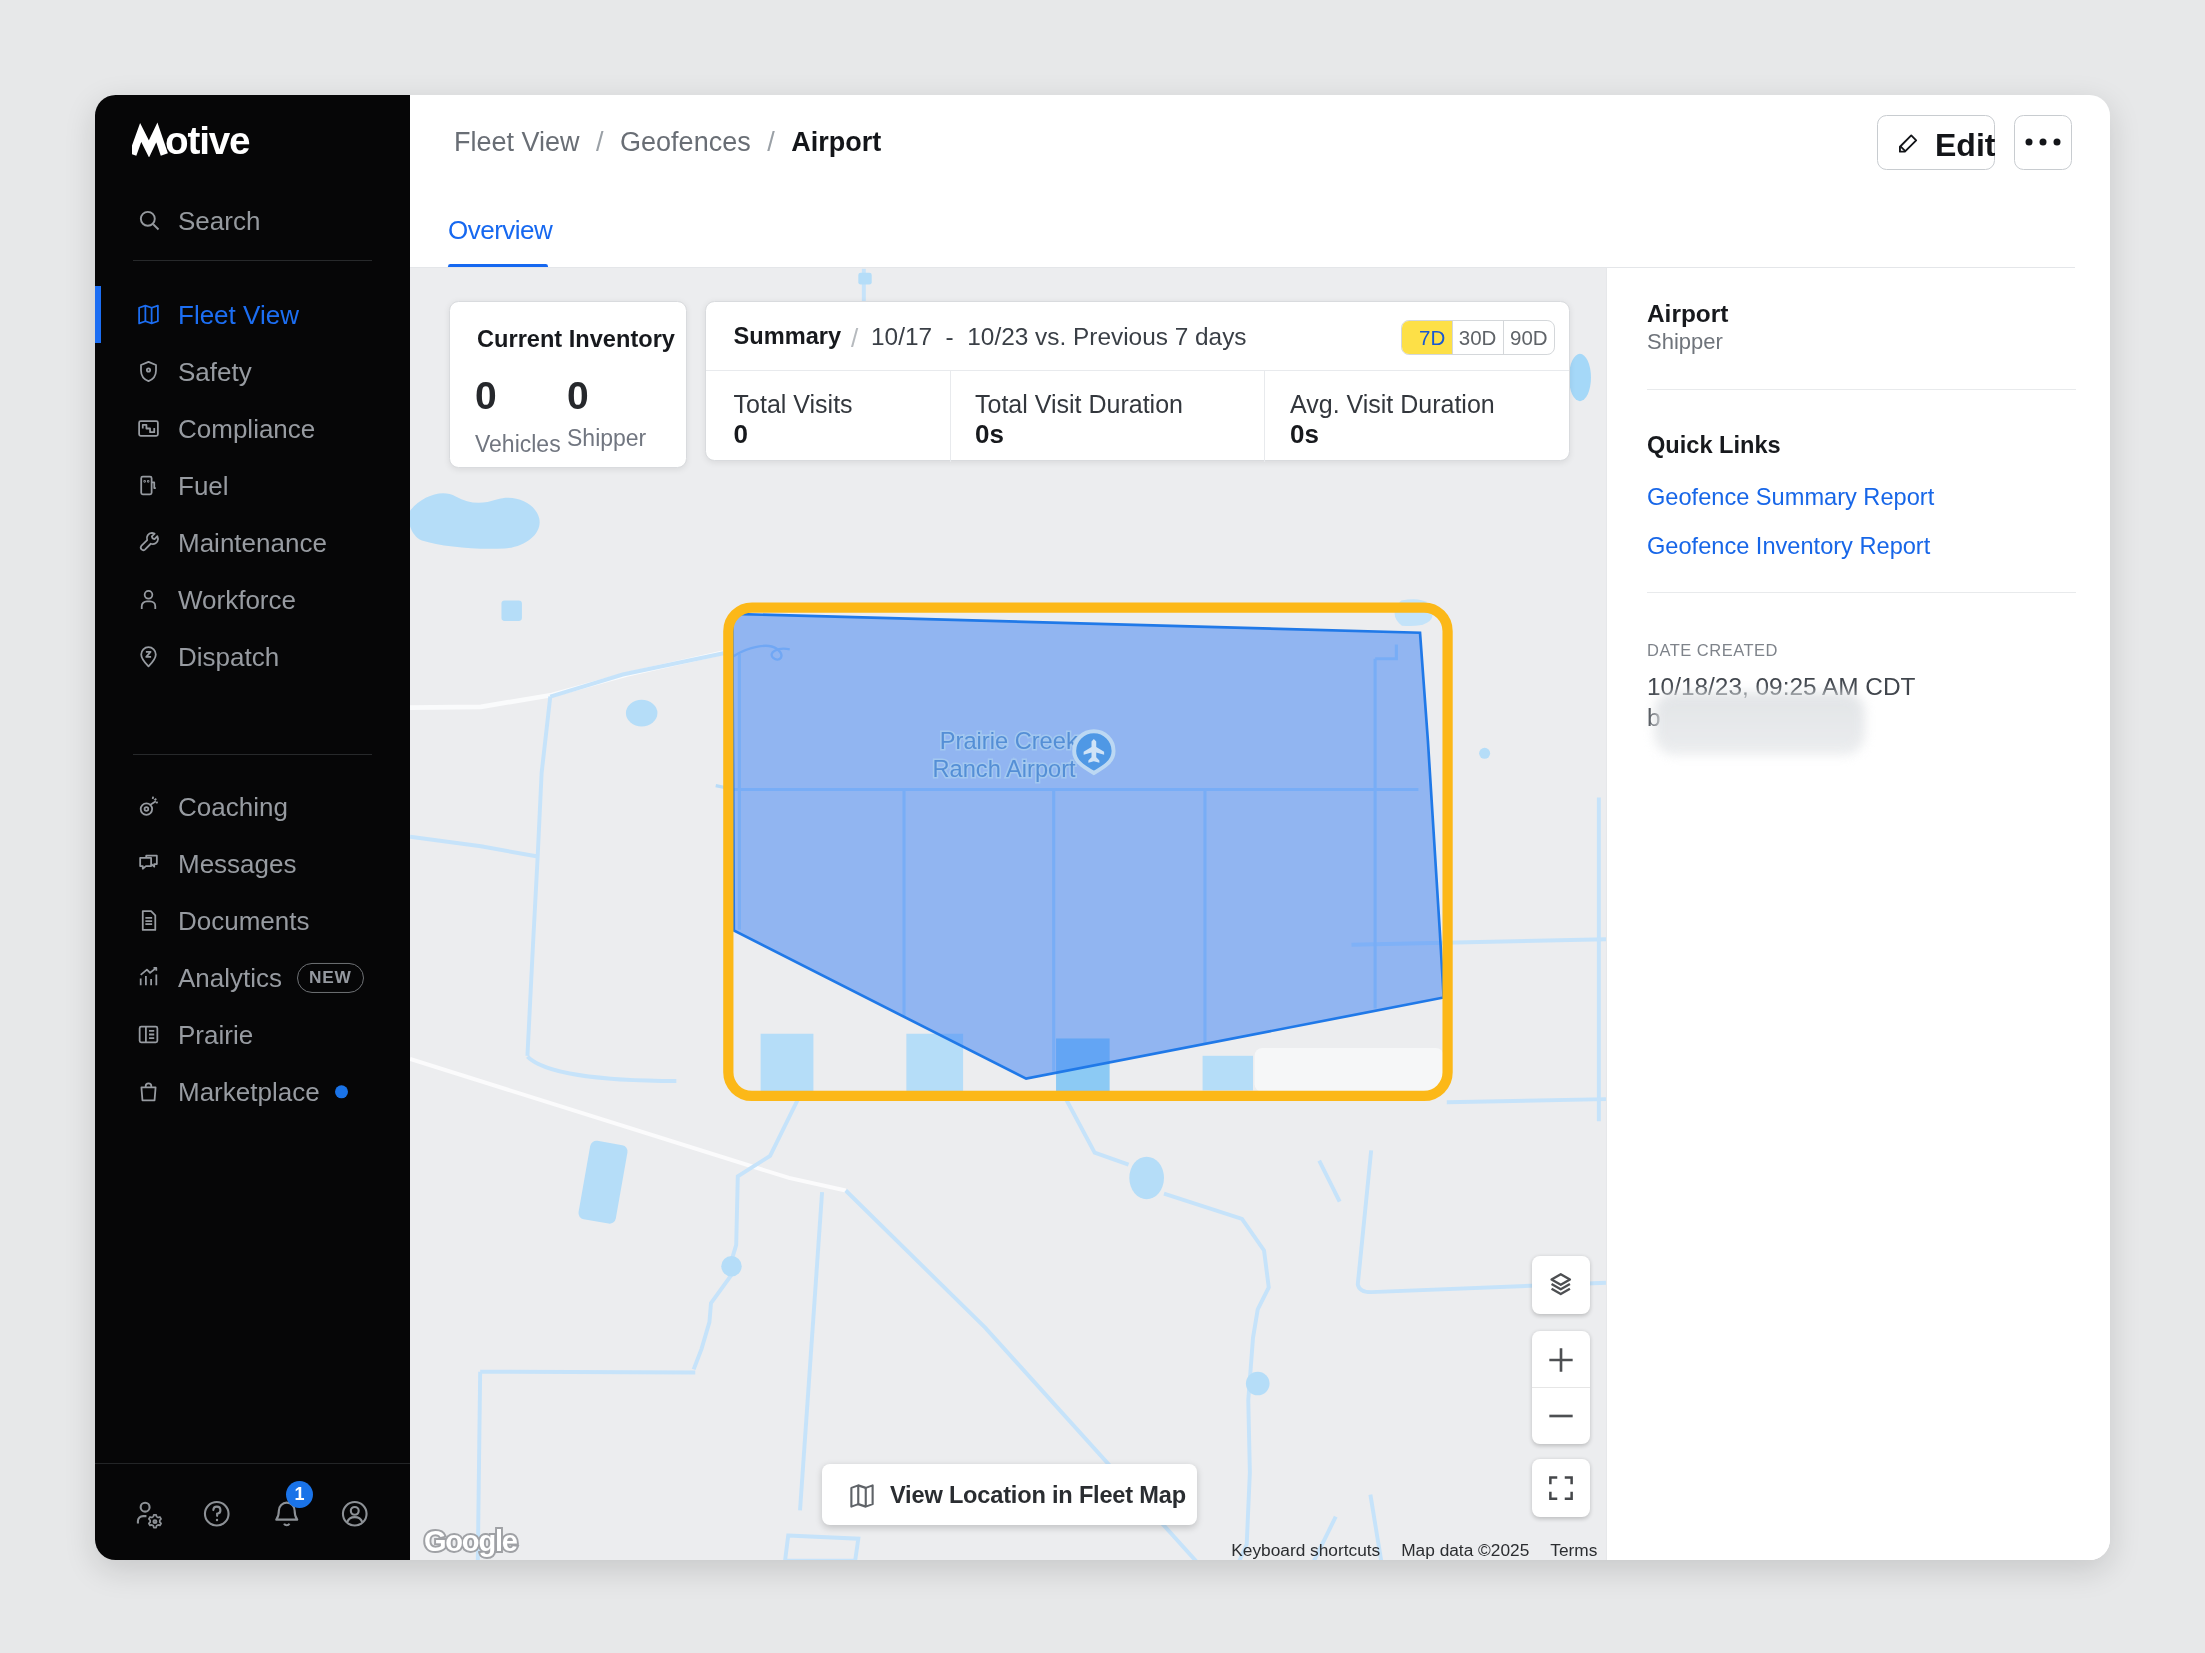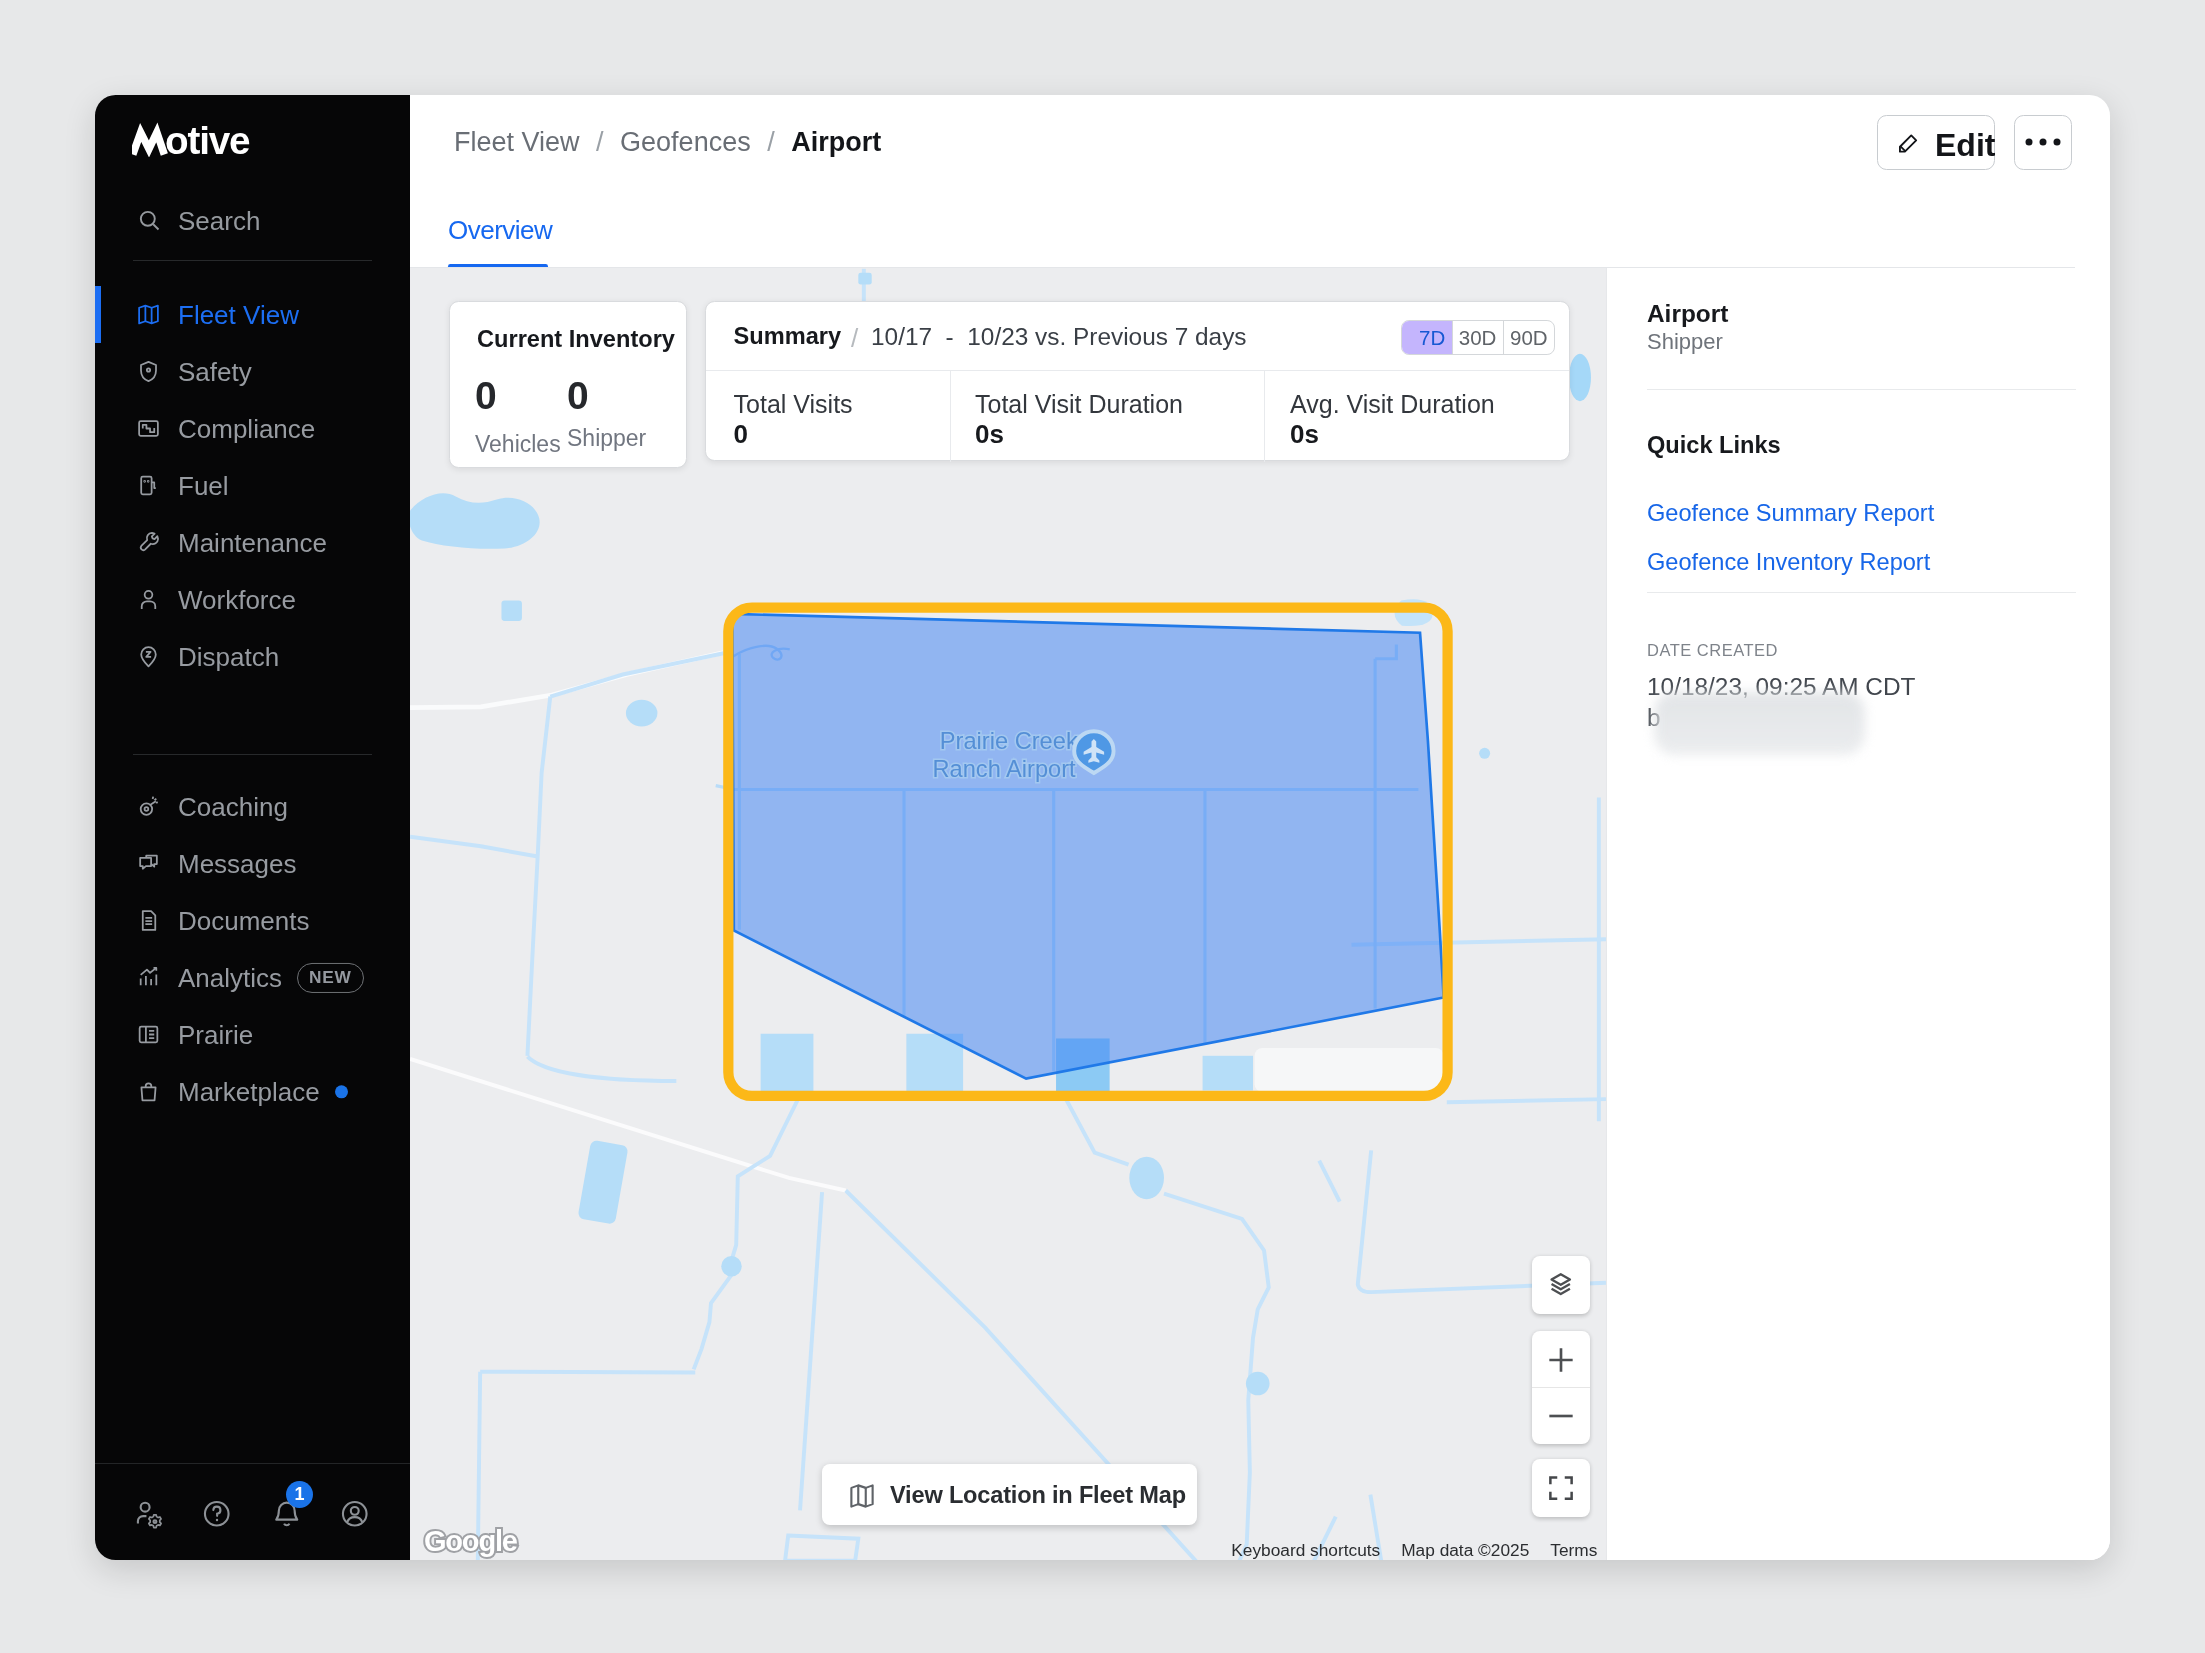--- a/index.html
+++ b/index.html
@@ -47,42 +47,42 @@
   .inv .v2 { position:absolute; left:117px; top:72px; font-size:39px; font-weight:bold; color:#26282c; }
   .inv .l1 { position:absolute; left:25px; top:129px; font-size:23px; color:#717680; }
   .inv .l2 { position:absolute; left:117px; top:123px; font-size:23px; color:#717680; }
   .sum { position:absolute; left:295px; top:33px; width:865px; height:160px; background:#fff; border:0.8px solid #d9dbde; border-radius:9.5px; box-shadow:0 1.6px 6.3px rgba(0,0,0,0.08); }
   .sum .hd { position:absolute; left:0; top:0; width:100%; height:69px; border-bottom:1.6px solid #e8eaed; }
   .sum h3 { position:absolute; left:27.6px; top:21px; font-size:23.6px; color:#17191d; }
   .sum .sl { position:absolute; left:145px; top:20.5px; font-size:26px; color:#b6babe; }
   .sum .rng { position:absolute; left:165px; top:21px; font-size:24.4px; color:#3a3f46; }
   .seg { position:absolute; left:695px; top:18px; height:35px; display:flex; border:1.6px solid #d4d7da; border-radius:7.9px; overflow:hidden; }
   .seg div { font-size:20.5px; padding:2.4px 6.3px 0; line-height:30px; color:#5f6368; }
-  .seg .on { background:#c4b5fd; color:#1658d3;padding-left:17px; }
+  .seg .on { background:#fde047; color:#1658d3;padding-left:17px; }
   .seg .md { border-left:1.6px solid #d4d7da; border-right:1.6px solid #d4d7da; }
   .col-d1 { position:absolute; left:244px; top:69px; height:91px; border-left:1.6px solid #e8eaed; }
   .col-d2 { position:absolute; left:558px; top:69px; height:91px; border-left:1.6px solid #e8eaed; }
   .sum .cl { position:absolute; top:88px; font-size:25px; color:#33373d; }
   .sum .cv { position:absolute; top:117px; font-size:26px; font-weight:bold; color:#17191d; }
   
   .mbtn { position:absolute; width:58px; height:58px; background:#fff; border-radius:7.9px; box-shadow:0 1.6px 4.7px rgba(0,0,0,0.2); }
   .zoomctl { position:absolute; left:1122px; top:1063px; width:58px; height:113px; background:#fff; border-radius:7.9px; box-shadow:0 1.6px 4.7px rgba(0,0,0,0.2); }
   .zoomctl .zd { position:absolute; left:0px; top:56px; width:58px; border-top:1.6px solid #e6e6e6; }
   .viewbtn { position:absolute; left:412px; top:1196px; width:375px; height:61px; background:#fff; border-radius:7.9px; box-shadow:0 2.4px 7.9px rgba(0,0,0,0.18); }
   .viewbtn span { position:absolute; left:68px; top:18px; font-size:23.6px; letter-spacing:-0.2px; white-space:nowrap; font-weight:bold; color:#2a2d31; }
   .viewbtn svg { position:absolute; left:25px; top:17.3px; }
   .glogo { position:absolute; left:14px; top:1257px; font-size:29px; font-weight:bold; color:#fff; letter-spacing:-1.2px; -webkit-text-stroke:3.9px #9fa1a5; paint-order:stroke; }
   .attr { position:absolute; right:8.7px; top:1272px; font-size:17.3px; color:#2b2d30; display:flex; gap:21px;}
   
   .panel { position:absolute; left:1511px; top:173px; width:504px; height:1292px; background:#fff; border-left:1.6px solid #e6e8ea; }
   .panel .t1 { position:absolute; left:40px; top:31.5px; font-size:24.4px; font-weight:bold; color:#17191d; }
   .panel .t2 { position:absolute; left:40px; top:61px; font-size:22px; color:#6f747b; }
   .pdiv { position:absolute; left:40px; width:429px; border-top:1.6px solid #e8eaec; }
   .panel .ql { position:absolute; left:40px; top:164px; font-size:23.6px; font-weight:bold; color:#17191d; }
-  .panel .lk { position:absolute; left:40px; font-size:23.6px; color:#1766e8;margin-top:16px; }
+  .panel .lk { position:absolute; left:40px; font-size:23.6px; color:#1766e8; }
   .panel .dc { position:absolute; left:40px; top:373px; font-size:16.5px; color:#7e838a; letter-spacing:0.5px; }
   .panel .dt { position:absolute; left:40px; top:405px; font-size:24.4px; color:#41464d; }
   .panel .by { position:absolute; left:40px; top:436px; font-size:24.4px; color:#41464d; }
   .blurblob { position:absolute; left:47px; top:424px; width:211px; height:63px; background:linear-gradient(180deg,#dde0e3,#e8eaec); border-radius:20.5px; filter:blur(5.5px); opacity:.85; }
 </style>
 </head>
 <body>
 <div class="card">
   <div class="sidebar">
     <div class="logo">

